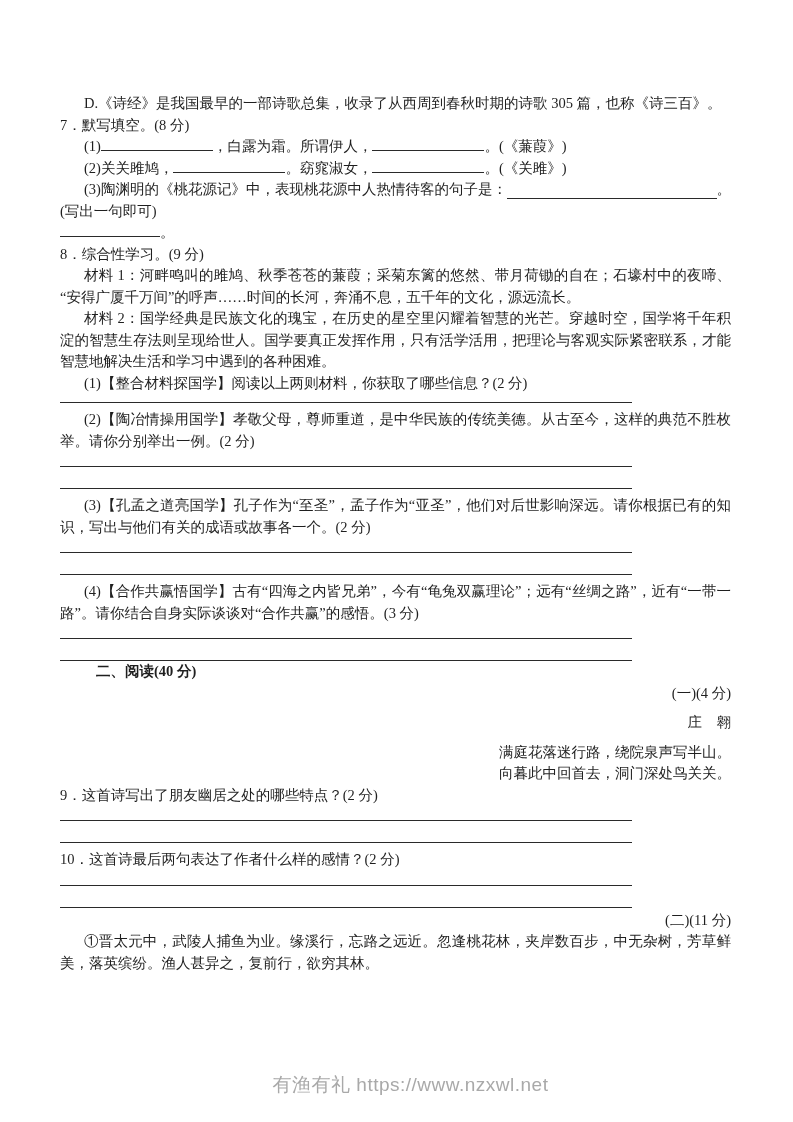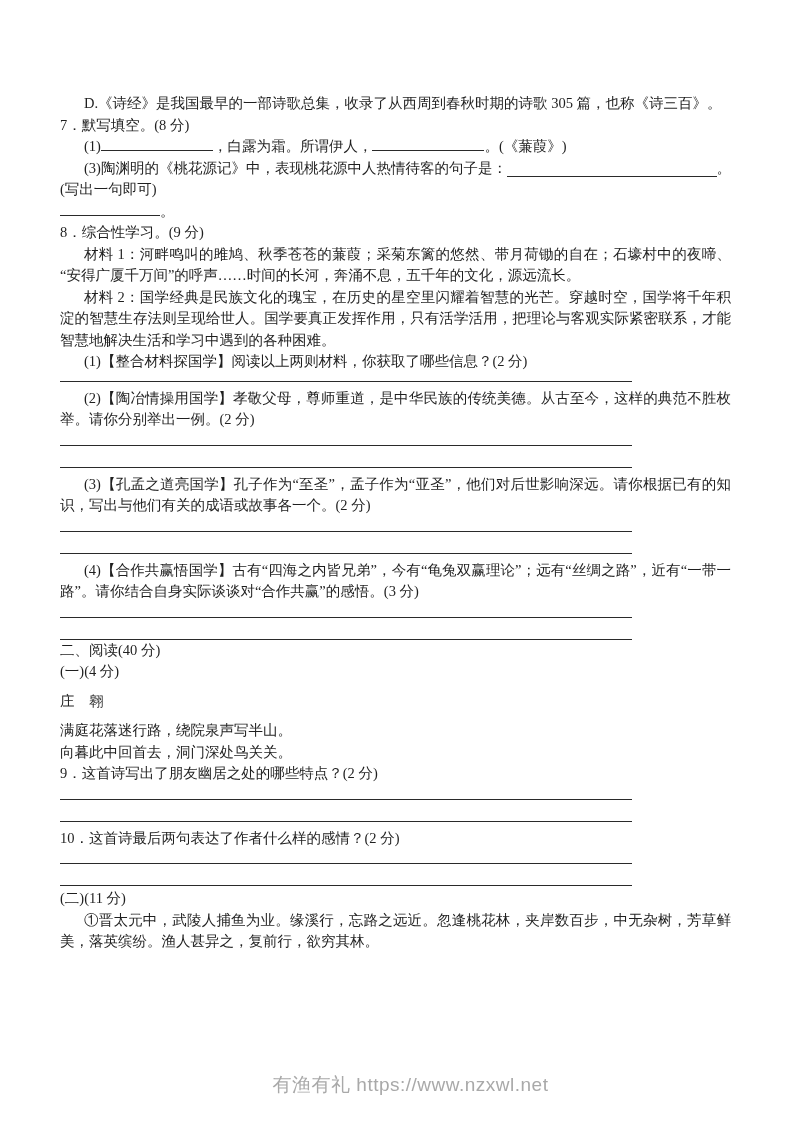--- a/index.html
+++ b/index.html
@@ -15,22 +15,22 @@
     color: #1f1f1f;
   }
   .doc {
     padding: 93px 62px 0 60px;
     font-size: 14.5px;
     line-height: 21.5px;
   }
   p { margin: 0; }
   .ind { text-indent: 24px; }
   .just { text-align: justify; }
-  .bold { font-weight: normal; }
-  .center { text-align: left; }
+  .bold { font-weight: bold; margin-left: 36px; }
+  .center { text-align: right; }
   .flexline { display: flex; align-items: center; }
   .flexline .txt { white-space: nowrap; flex: 0 0 auto; }
   .pad-ind { padding-left: 24px; }
   .blank {
     display: inline-block;
     height: 14px;
     border-bottom: 1.3px solid #2a2a2a;
     vertical-align: baseline;
   }
   .w112 { width: 112px; }
@@ -63,20 +63,21 @@
 
 <div class="page">
   <div class="doc">
 
     <p class="ind"><span>D.《诗经》是我国最早的一部诗歌总集，收录了从西周到春秋时期的诗歌 305 篇，也称《诗三百》。</span></p>
 
     <p><span>7．默写填空。(8 分)</span></p>
 
     <p class="ind"><span>(1)</span><span class="blank w112"></span><span>，白露为霜。所谓伊人，</span><span class="blank w112"></span><span>。(《蒹葭》)</span></p>
 
+    <p class="ind"><span>(2)关关雎鸠，</span><span class="blank w112"></span><span>。窈窕淑女，</span><span class="blank w112"></span><span>。(《关雎》)</span></p>
 
     <p class="flexline pad-ind">
         <span class="txt">(3)陶渊明的《桃花源记》中，表现桃花源中人热情待客的句子是：</span>
         <span class="blank grow"></span>
         <span class="txt">。</span>
       </p>
     <p><span>(写出一句即可)</span></p>
 
     <p><span class="blank w100"></span><span>。</span></p>
 

